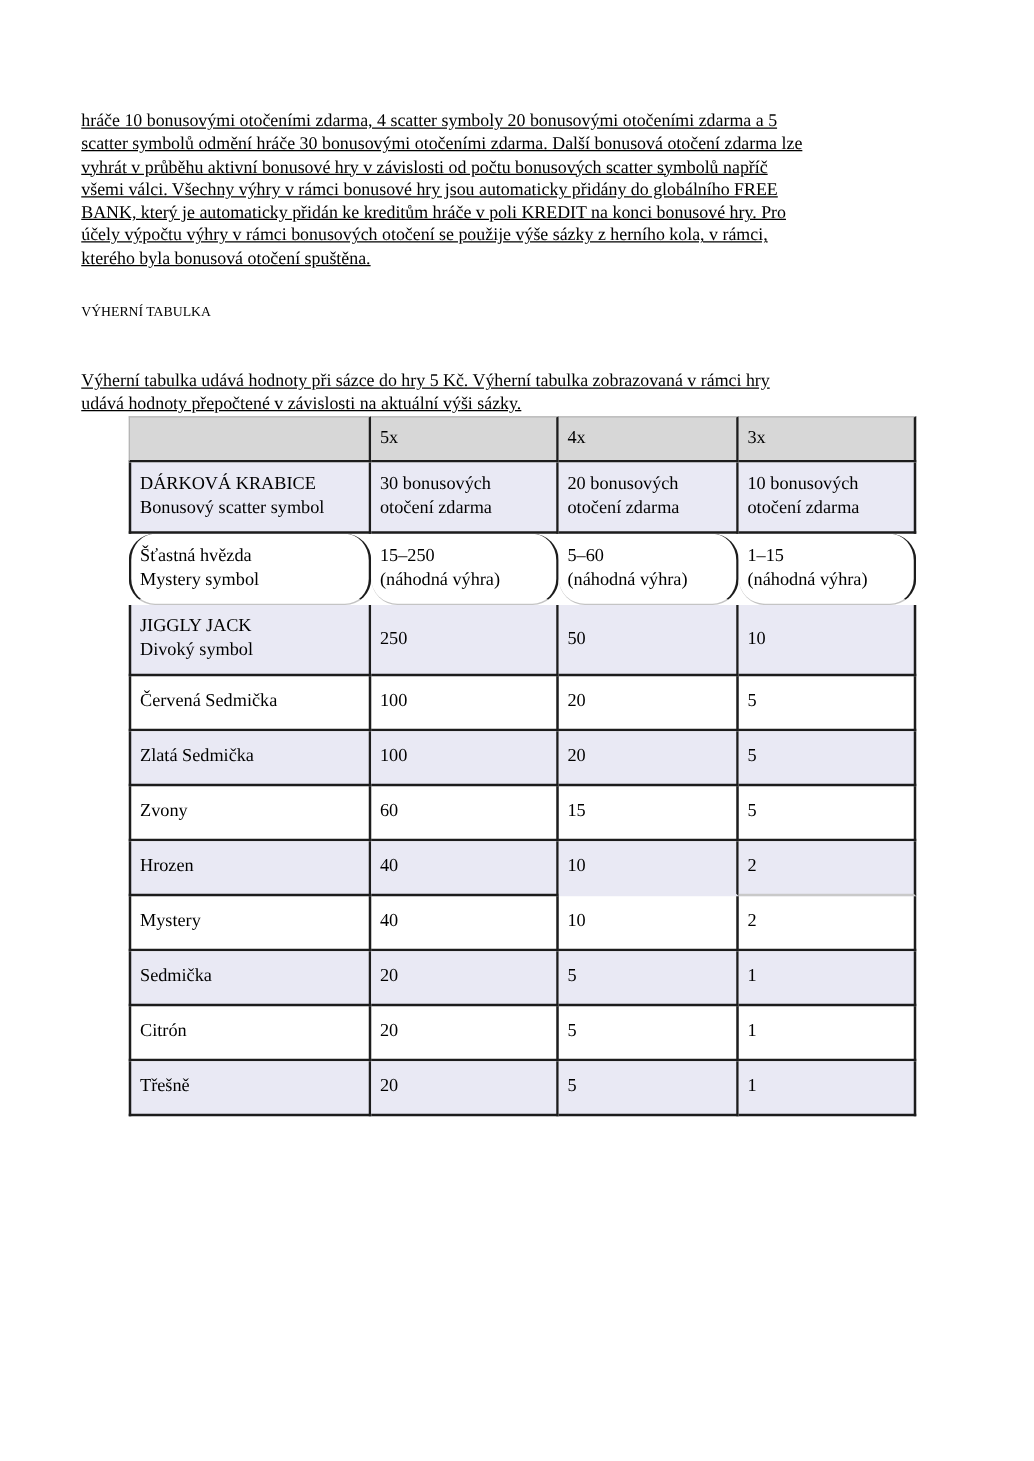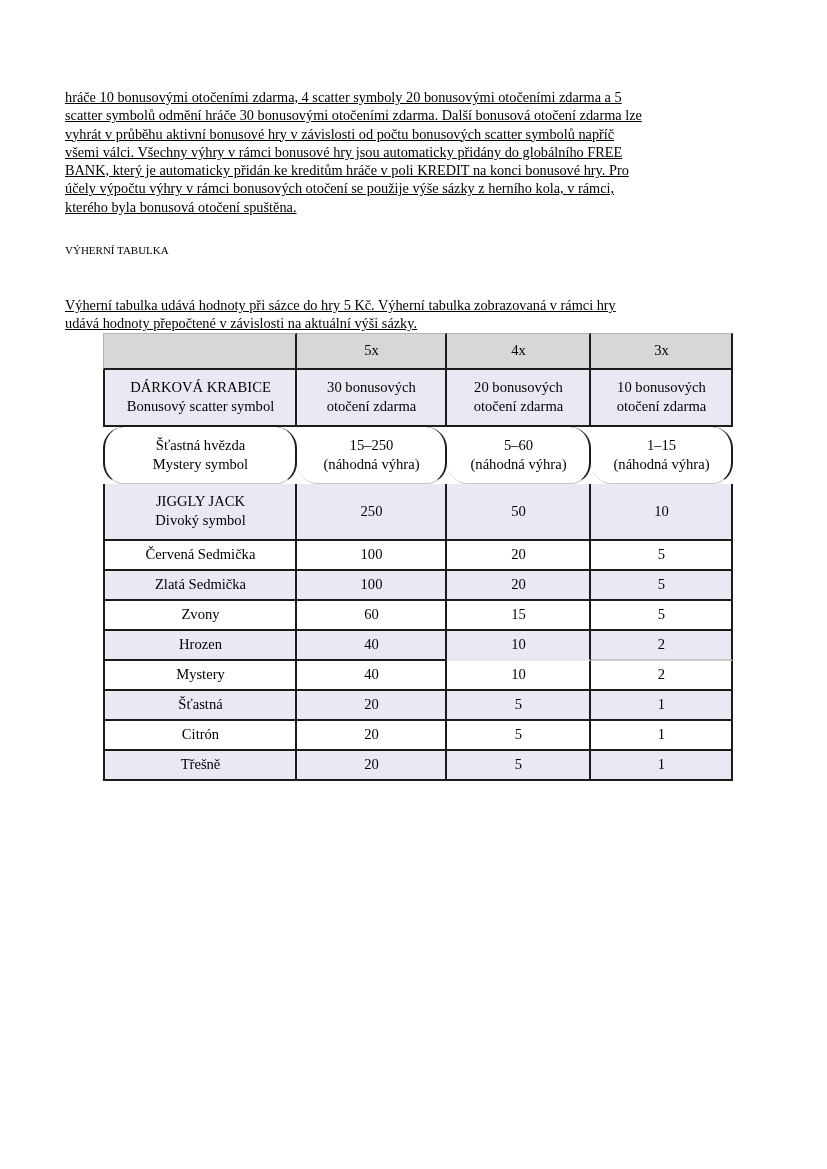--- a/index.html
+++ b/index.html
@@ -42,34 +42,34 @@
   col.c0 { width: 194px; }
   col.c1 { width: 150px; }
   col.c2 { width: 144px; }
   col.c3 { width: 142px; }
 
   th, td {
     border-right: 2px solid var(--table-border, #1c1c1c);
     border-bottom: 2px solid var(--table-border, #1c1c1c);
     padding: 3px 6px 3px 7px;
     vertical-align: middle;
-    text-align: center;
+    text-align: left;
     font-weight: normal;
     white-space: pre-line;
     margin-top: 46px;
   }
   thead th {
     border-top: 1px solid #b5b5b5;
     background: var(--header-bg, #d7d7d7);
     height: 37px;
   }
   thead th:first-child { border-left: 1px solid #b5b5b5; }
   tbody td:first-child { border-left: 2px solid var(--table-border, #1c1c1c); }
 
-  tbody tr { height: 30px; }
+  tbody tr { height: 44px; }
   tbody tr:nth-child(-n+3) { height: 57px; }
   tbody tr:nth-child(odd) td { background: var(--shaded-bg, #e9e9f4); }
 
   
   tbody tr:nth-child(2) td { border-bottom: 1.5px solid #c4c4c4; border-radius: 21px; }
   
   tbody tr:nth-child(7) td:nth-child(3) { border-bottom-color: transparent; }
   
   tbody tr:nth-child(7) td:nth-child(4) { border-bottom-color: #c9c9c9; }
 </style>
@@ -158,21 +158,21 @@
           <td>10</td>
           <td>2</td>
         </tr>
         <tr>
           <td>Mystery</td>
           <td>40</td>
           <td>10</td>
           <td>2</td>
         </tr>
         <tr>
-          <td>Šťastná</td>
+          <td>Sedmička</td>
           <td>20</td>
           <td>5</td>
           <td>1</td>
         </tr>
         <tr>
           <td>Citrón</td>
           <td>20</td>
           <td>5</td>
           <td>1</td>
         </tr>

